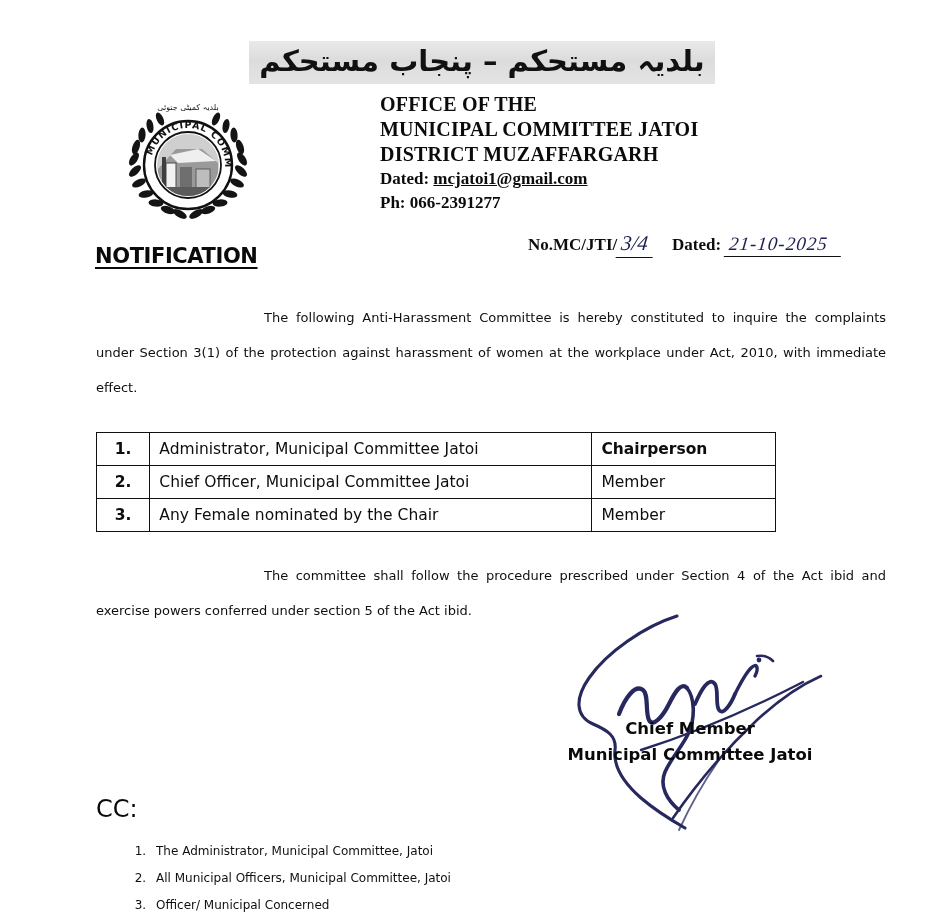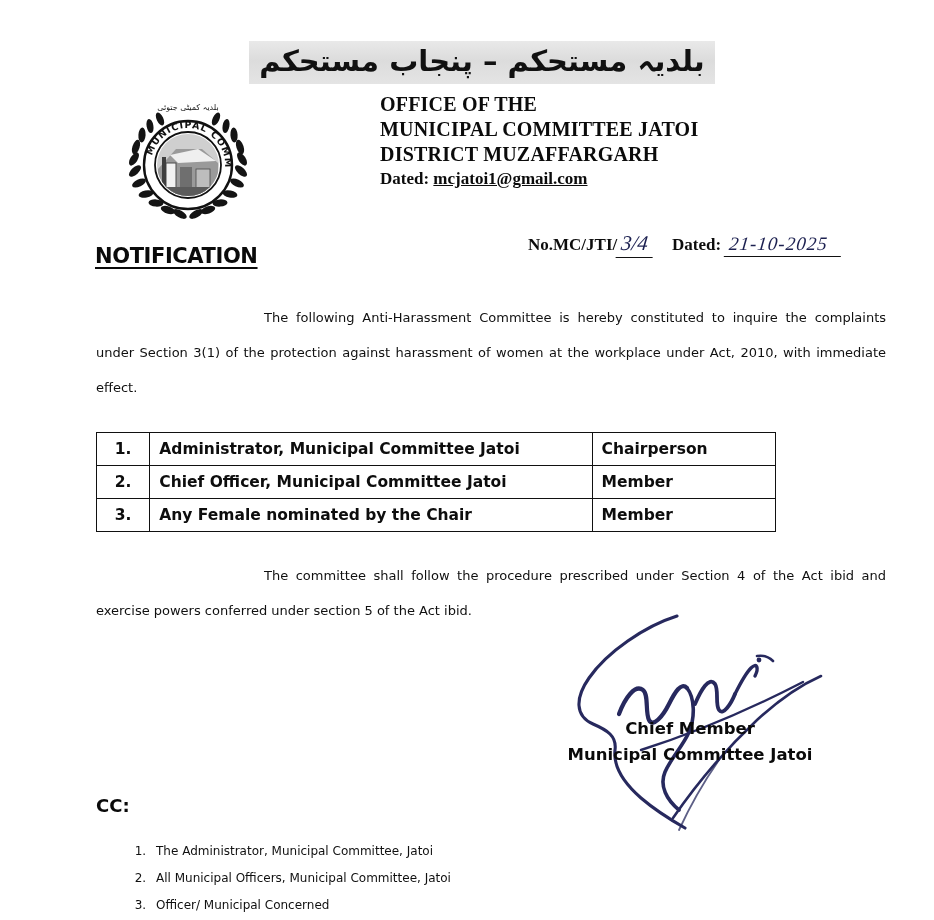--- a/index.html
+++ b/index.html
@@ -149,21 +149,20 @@
     border-collapse: collapse;
     font-family: "DejaVu Sans", sans-serif;
     font-size: 15.5px;
     color: #0d0d0d;
   }
   .committee-table td {
     border: 1.6px solid #111;
     padding: 5px 9px 6px 9px;
     height: 21px;
     vertical-align: middle;
-    font-weight: bold;
   }
   .committee-table td.col-no {
     width: 36px;
     text-align: center;
     font-weight: bold;
   }
   .committee-table td.col-desig { width: 452px; }
   .committee-table td.col-role  { width: 170px; }
   .committee-table tr:first-child td.col-role { font-weight: bold; margin-top: 37px; }
 
@@ -190,22 +189,22 @@
     line-height: 26px;
     color: #0a0a0a;
   }
 
   
   .cc-label {
     position: absolute;
     top: 795px;
     left: 96px;
     font-family: "DejaVu Sans", sans-serif;
-    font-weight: bold;
-    font-size: 18px;
+    font-weight: normal;
+    font-size: 24px;
     color: #0a0a0a;
   }
   .cc-list {
     position: absolute;
     top: 838px;
     left: 118px;
     margin: 0;
     padding: 0 0 0 32px;
     font-family: "DejaVu Sans", sans-serif;
     font-size: 12px;
@@ -288,20 +287,21 @@
 </div>
 
 <div class="office-header">
   <div class="line1">OFFICE OF THE</div>
   <div class="line2">MUNICIPAL COMMITTEE JATOI</div>
   <div class="line3">DISTRICT MUZAFFARGARH</div>
   <div class="line-email">
     <span>Dated:</span>
     <span class="email-value">mcjatoi1@gmail.com</span>
   </div>
+  <div class="line-phone">Ph: 066-2391277</div>
 </div>
 
 <div class="refdate">
   <span class="seg">No.MC/JTI/</span><span class="hw">3/4</span><span class="gap"></span><span class="seg">Dated:</span>&nbsp;<span class="hw hw-date">21-10-2025</span>
 </div>
 
 <div class="notification-title">NOTIFICATION</div>
 
 <div class="para para-1">
   <span class="indent"></span><span>The following Anti-Harassment Committee is hereby constituted to inquire the complaints under Section 3(1) of the protection against harassment of women at the workplace under Act, 2010, with immediate effect.</span>

